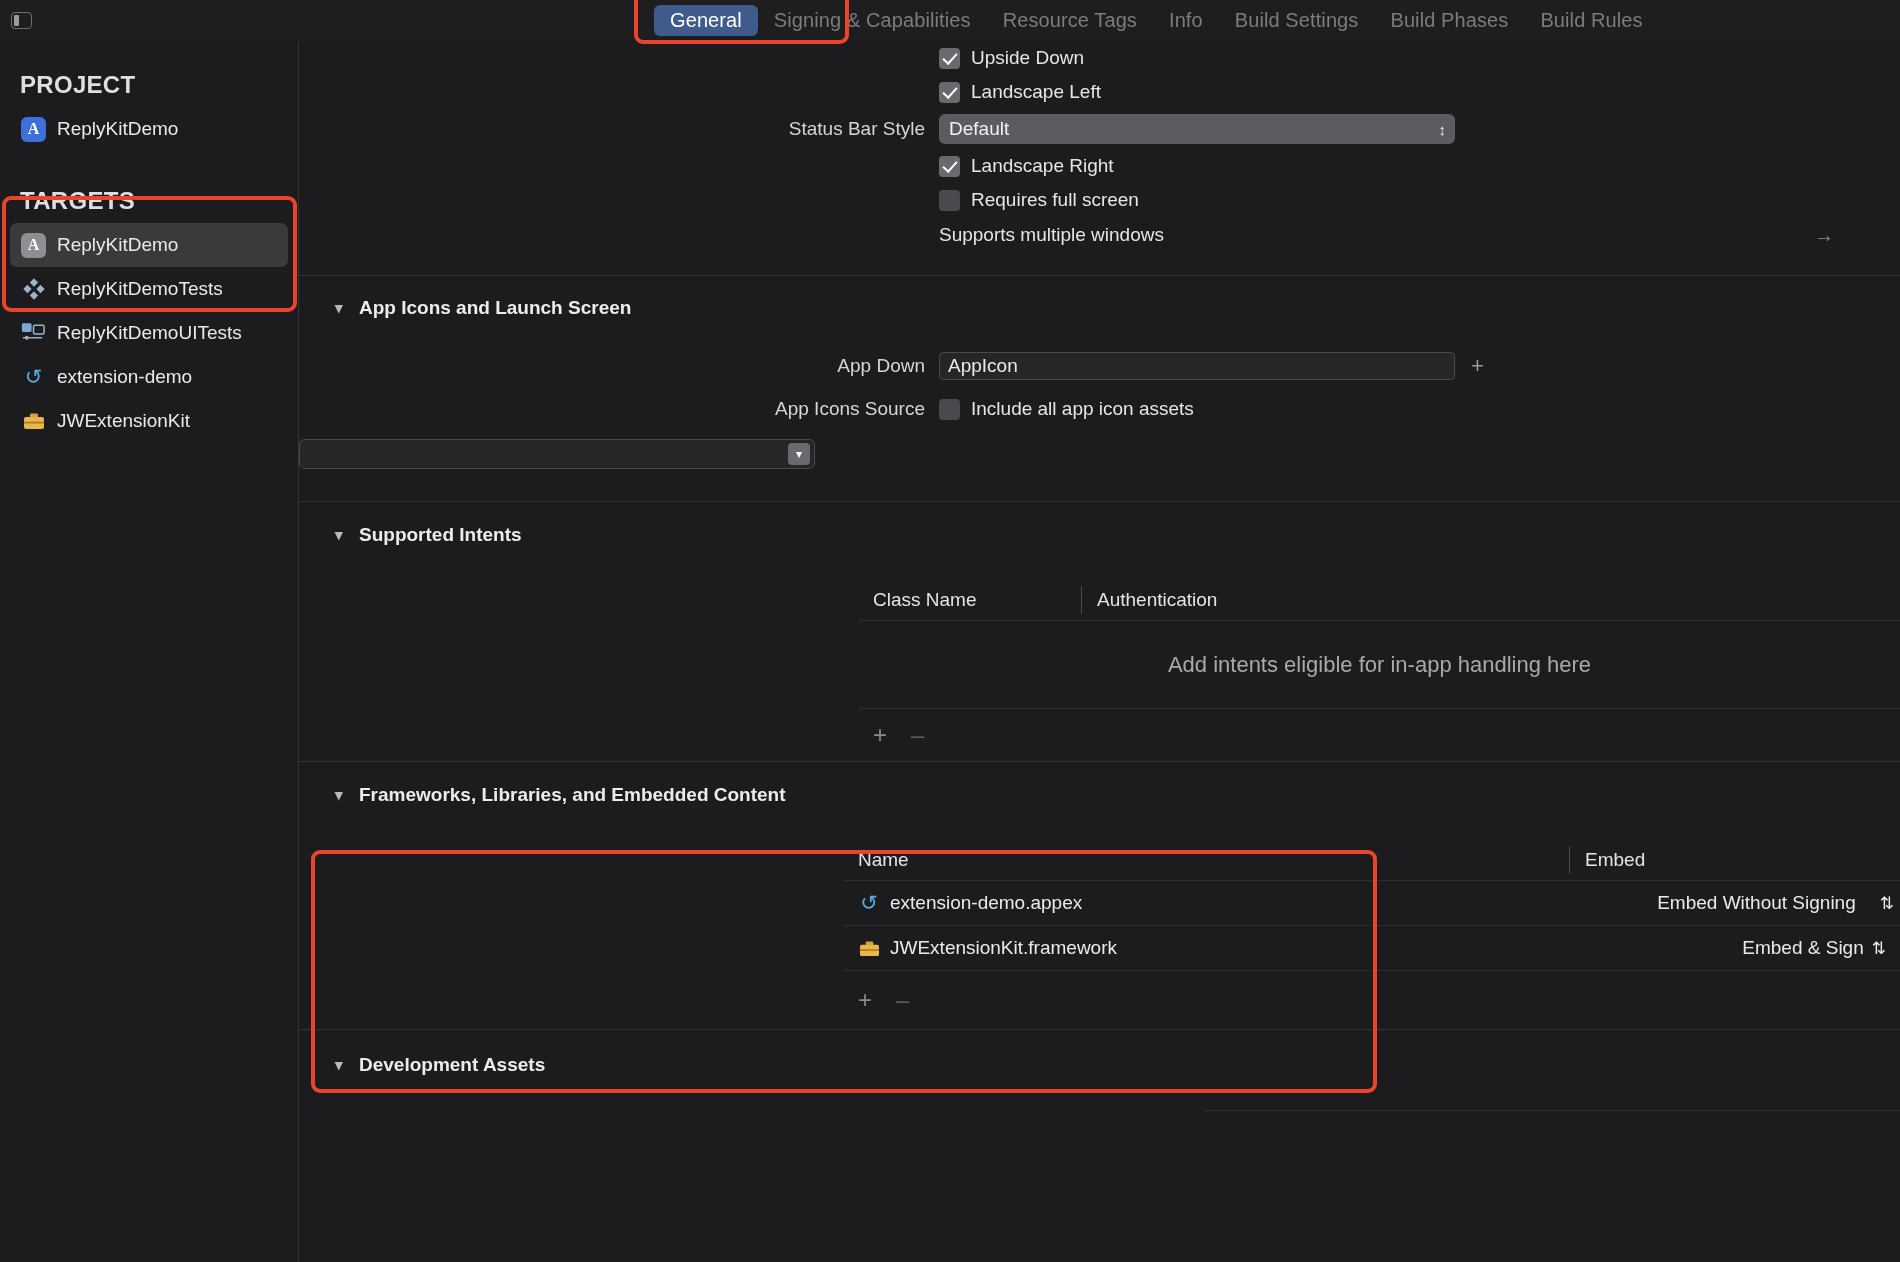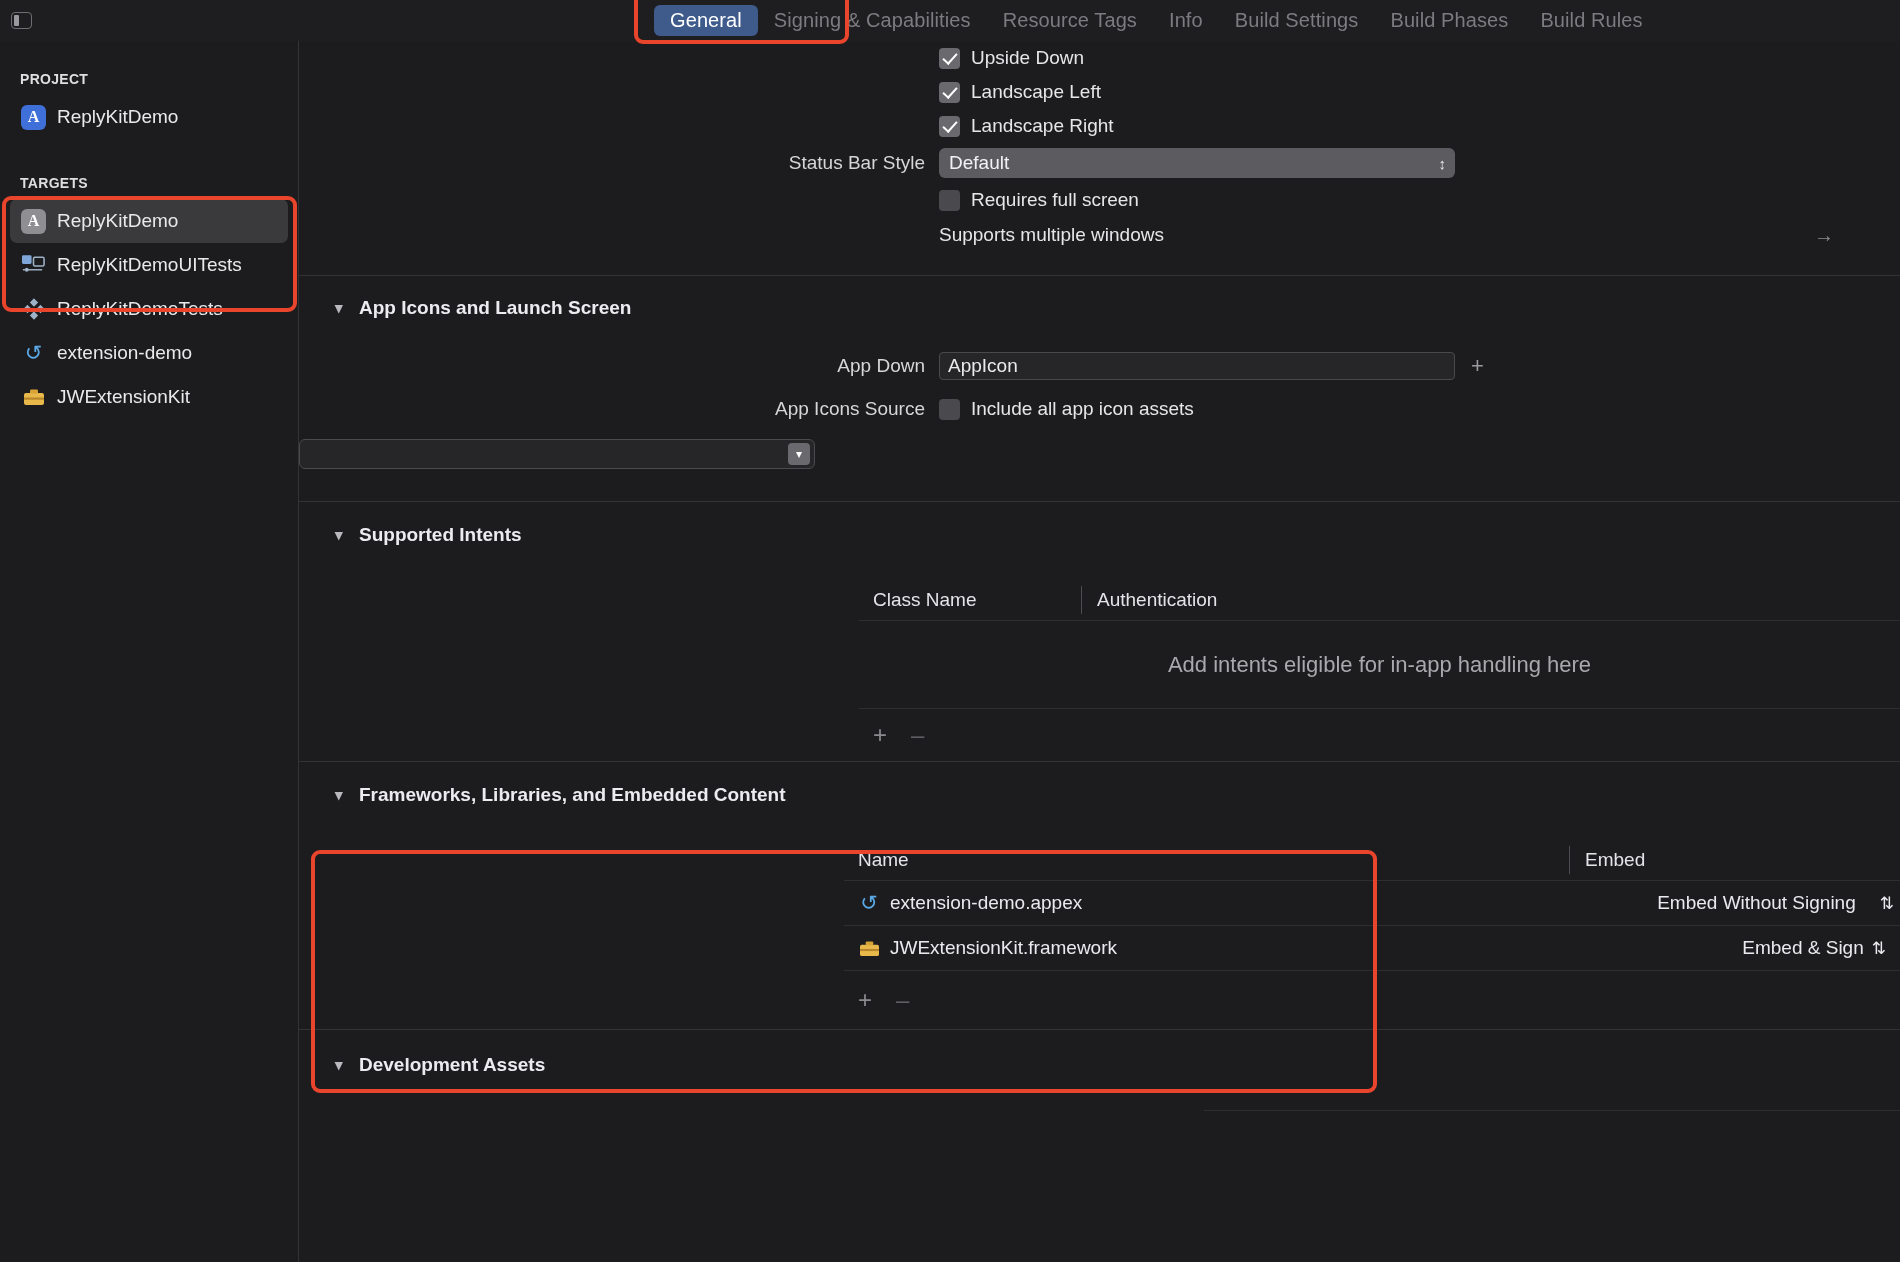--- a/index.html
+++ b/index.html
@@ -41,21 +41,21 @@
   
   .body { flex: 1; display: flex; min-height: 0; }
 
   
   .sidebar {
     width: 299px; min-width: 299px; background: #1c1c1e;
     border-right: 1px solid #333336;
     padding-top: 22px; position: relative;
   }
   .sec-head {
-    font-size: 14px; font-weight: bold; color: #dfdfe2;
+    font-size: 24px; font-weight: bold; color: #dfdfe2;
     padding: 8px 0 8px 20px; letter-spacing: .3px;
   }
   .side-row {
     display: flex; align-items: center; gap: 11px;
     height: 44px; margin: 0 10px; padding-left: 11px; border-radius: 7px;
     font-size: 19px; color: #e9e9ec;
   }
   .side-row.active { background: #3a3a3c; }
   .spacer-28 { height: 28px; }
 
@@ -186,44 +186,44 @@
       <div class="sec-head">TARGETS</div>
 
       <div class="side-row active">
         <span class="ico ico-app gray">
             <span class="a">A</span>
           </span>
         <span>ReplyKitDemo</span>
       </div>
 
       <div class="side-row">
+        <span class="ico ico-diamond">
+          <svg viewBox="0 0 24 24" fill="none" stroke="#9fb3c8" stroke-width="1.6">
+            <path d="M12 2.5l3 3-3 3-3-3z" fill="#9fb3c8"></path>
+            <path d="M12 15.5l3 3-3 3-3-3z" fill="#9fb3c8"></path>
+            <path d="M5.5 9l3 3-3 3-3-3z" fill="#9fb3c8"></path>
+            <path d="M18.5 9l3 3-3 3-3-3z" fill="#9fb3c8"></path>
+          </svg>
+        </span>
+        <span>ReplyKitDemoTests</span>
+      </div>
+
+      <div class="side-row">
         <span class="ico ico-ui">
           <svg viewBox="0 0 26 22" fill="none">
             <rect x="1" y="2" width="10" height="9" rx="1.5" fill="#7fa6d9"></rect>
             <rect x="13" y="4" width="11" height="9" rx="1.5" stroke="#9fb3c8" stroke-width="1.6"></rect>
             <path d="M2 17h20" stroke="#9fb3c8" stroke-width="1.5"></path>
             <circle cx="6" cy="17" r="2" fill="#9fb3c8"></circle>
           </svg>
         </span>
         <span>ReplyKitDemoUITests</span>
       </div>
 
       <div class="side-row">
-        <span class="ico ico-diamond">
-          <svg viewBox="0 0 24 24" fill="none" stroke="#9fb3c8" stroke-width="1.6">
-            <path d="M12 2.5l3 3-3 3-3-3z" fill="#9fb3c8"></path>
-            <path d="M12 15.5l3 3-3 3-3-3z" fill="#9fb3c8"></path>
-            <path d="M5.5 9l3 3-3 3-3-3z" fill="#9fb3c8"></path>
-            <path d="M18.5 9l3 3-3 3-3-3z" fill="#9fb3c8"></path>
-          </svg>
-        </span>
-        <span>ReplyKitDemoTests</span>
-      </div>
-
-      <div class="side-row">
         <span class="ico ico-ext">↺</span>
         <span>extension-demo</span>
       </div>
 
       <div class="side-row">
         <span class="ico ico-kit">
           <svg viewBox="0 0 22 20" width="22" height="20">
             <rect x="1" y="6" width="20" height="12" rx="2" fill="#e8b84b"></rect>
             <rect x="7" y="2.5" width="8" height="4" rx="1.3" fill="#d8a436"></rect>
             <rect x="1" y="10.5" width="20" height="2.2" fill="#b8862a"></rect>
@@ -246,35 +246,35 @@
       </div>
 
       <div class="row" style="height:34px;">
         <div class="lbl"></div>
         <div class="ctl">
           <span class="check on"></span>
           <span class="ck-text">Landscape Left</span>
         </div>
       </div>
 
-      <div class="row" style="height:34px;">
-        <div class="lbl"></div>
-        <div class="ctl">
-          <span class="check on"></span>
-          <span class="ck-text">Landscape Right</span>
-        </div>
-      </div>
-
       <div class="row" style="height:40px;">
         <div class="lbl">Status Bar Style</div>
         <div class="ctl">
           <div class="popup">
             <span>Default</span>
             <span class="arrows">↕</span>
           </div>
+        </div>
+      </div>
+
+      <div class="row" style="height:34px;">
+        <div class="lbl"></div>
+        <div class="ctl">
+          <span class="check on"></span>
+          <span class="ck-text">Landscape Right</span>
         </div>
       </div>
 
       <div class="row" style="height:34px;">
         <div class="lbl"></div>
         <div class="ctl">
           <span class="check off"></span>
           <span class="ck-text">Requires full screen</span>
         </div>
       </div>

